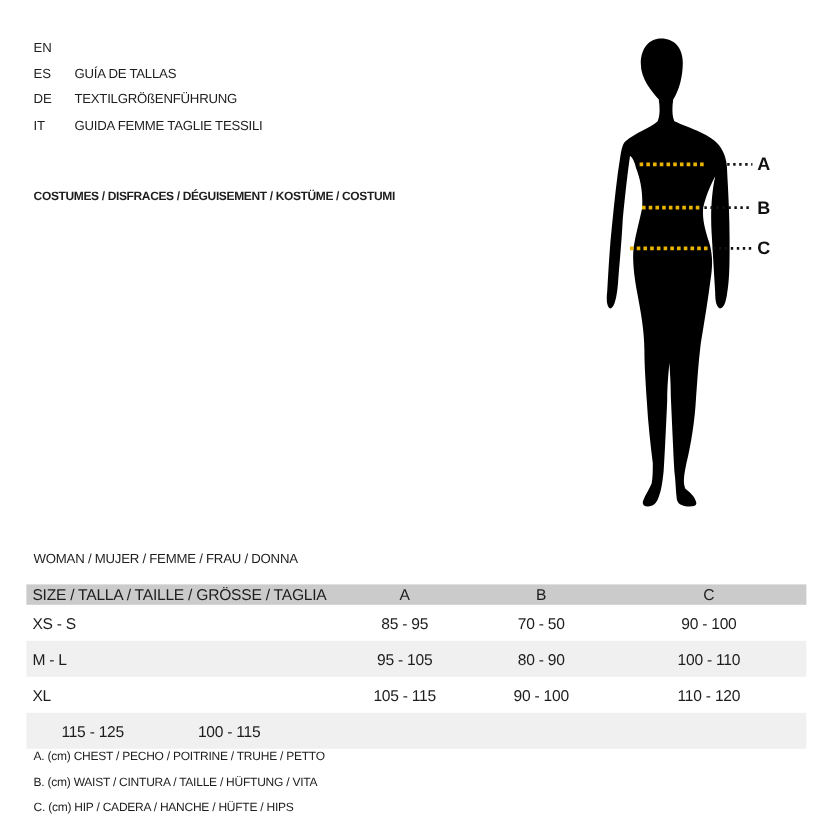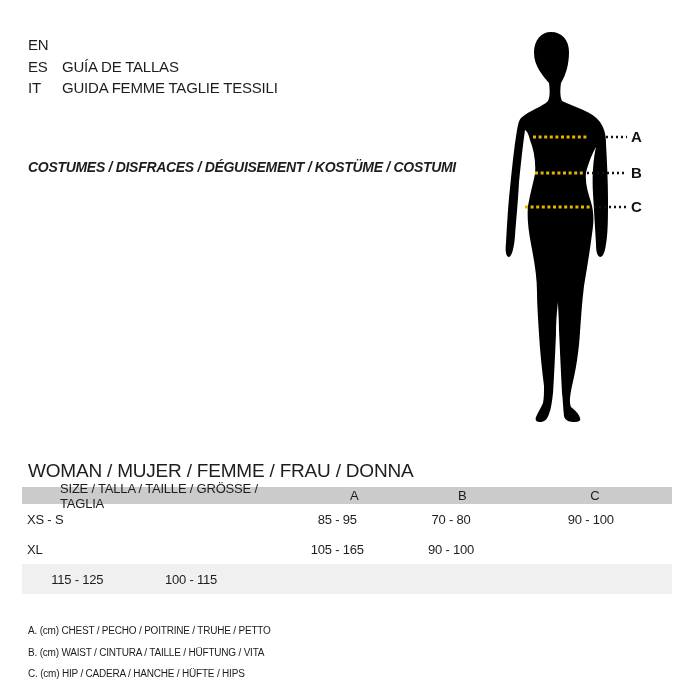--- a/index.html
+++ b/index.html
@@ -3,57 +3,61 @@
 <meta charset="utf-8">
 <style>
   html,body{margin:0;padding:0;}
   .page{
     position:relative;width:700px;height:700px;background:#ffffff;overflow:hidden;
     font-family:"Liberation Sans",sans-serif;color:#1d1d1d;
     -webkit-font-smoothing:antialiased;
   }
   
   .lang-block{position:absolute;left:28px;top:34px;}
-  .lang-row{display:flex;height:21.6px;align-items:center;font-size:15px;letter-spacing:-0.2px;}
+  .lang-row{display:flex;height:21.6px;align-items:flex-start;font-size:11px;letter-spacing:-0.2px;}
   .lang-code{width:34px;flex:0 0 34px;}
   
   .category-title{
-    position:absolute;left:28px;top:159px;font-size:14px;font-weight:700;
-    letter-spacing:-0.3px;white-space:nowrap;font-style:italic;
+    position:absolute;left:28px;top:159px;font-size:10px;font-weight:700;
+    letter-spacing:-0.3px;white-space:nowrap;
   }
   
   .figure-wrap{position:absolute;left:500px;top:30px;width:160px;height:400px;}
   .figure-wrap svg{display:block;width:160px;height:400px;}
   .measure-label{font-family:"Liberation Sans",sans-serif;font-size:15px;font-weight:700;fill:#111111;}
   
-  .section-heading{position:absolute;left:28px;top:460px;font-size:19px;letter-spacing:-0.2px;}
+  .section-heading{position:absolute;left:28px;top:460px;font-size:11px;letter-spacing:-0.2px;}
   
   .size-table{position:absolute;left:22px;top:487px;width:650px;font-size:13px;letter-spacing:-0.2px;}
   .t-row{display:flex;align-items:center;height:30px;}
-  .t-row.header{height:17px;background:#cbcbcb;padding-left:33px;}
+  .t-row.header{height:17px;background:#cbcbcb;}
   .t-row.alt{background:#f0f0f0;}
   .c-size{flex:0 0 40%;padding-left:5px;box-sizing:border-box;text-align:left;}
   .c-a{flex:0 0 17%;text-align:center;}
   .c-b{flex:0 0 18%;text-align:center;}
   .c-c{flex:0 0 25%;text-align:center;}
   
   .legend-block{position:absolute;left:28px;top:604px;font-size:10px;line-height:21.5px;letter-spacing:-0.2px;margin-top:16px;}
 </style>
 </head>
 <body>
 
 <div class="page">
 
   <div class="lang-block">
     <div class="lang-row">
       <span class="lang-code">EN</span>
     </div>
     <div class="lang-row">
       <span class="lang-code">ES</span>
       <span class="lang-label">GUÍA DE TALLAS</span>
+    </div>
+    <div class="lang-row">
+      <span class="lang-code">DE</span>
+      <span class="lang-label">TEXTILGRÖßENFÜHRUNG</span>
     </div>
     <div class="lang-row">
       <span class="lang-code">IT</span>
       <span class="lang-label">GUIDA FEMME TAGLIE TESSILI</span>
     </div>
   </div>
 
   <div class="category-title">COSTUMES / DISFRACES / DÉGUISEMENT / KOSTÜME / COSTUMI</div>
 
   <div class="figure-wrap">
@@ -104,27 +108,34 @@
   <div class="size-table">
     <div class="t-row header">
       <span class="c-size">SIZE / TALLA / TAILLE / GRÖSSE / TAGLIA</span>
       <span class="c-a">A</span>
       <span class="c-b">B</span>
       <span class="c-c">C</span>
     </div>
     <div class="t-row">
       <span class="c-size">XS - S</span>
       <span class="c-a">85 - 95</span>
-      <span class="c-b">70 - 80</span>
+      <span class="c-b">70 - 50</span>
       <span class="c-c">90 - 100</span>
+    </div>
+    <div class="t-row alt">
+      <span class="c-size">M - L</span>
+      <span class="c-a">95 - 105</span>
+      <span class="c-b">80 - 90</span>
+      <span class="c-c">100 - 110</span>
     </div>
     <div class="t-row">
       <span class="c-size">XL</span>
-      <span class="c-a">105 - 165</span>
+      <span class="c-a">105 - 115</span>
       <span class="c-b">90 - 100</span>
+      <span class="c-c">110 - 120</span>
     </div>
     <div class="t-row alt">
       <span class="c-a">115 - 125</span>
       <span class="c-b">100 - 115</span>
     </div>
   </div>
 
   <div class="legend-block">
     <div>A. (cm) CHEST / PECHO / POITRINE / TRUHE / PETTO</div>
     <div>B. (cm) WAIST / CINTURA / TAILLE / HÜFTUNG / VITA</div>

